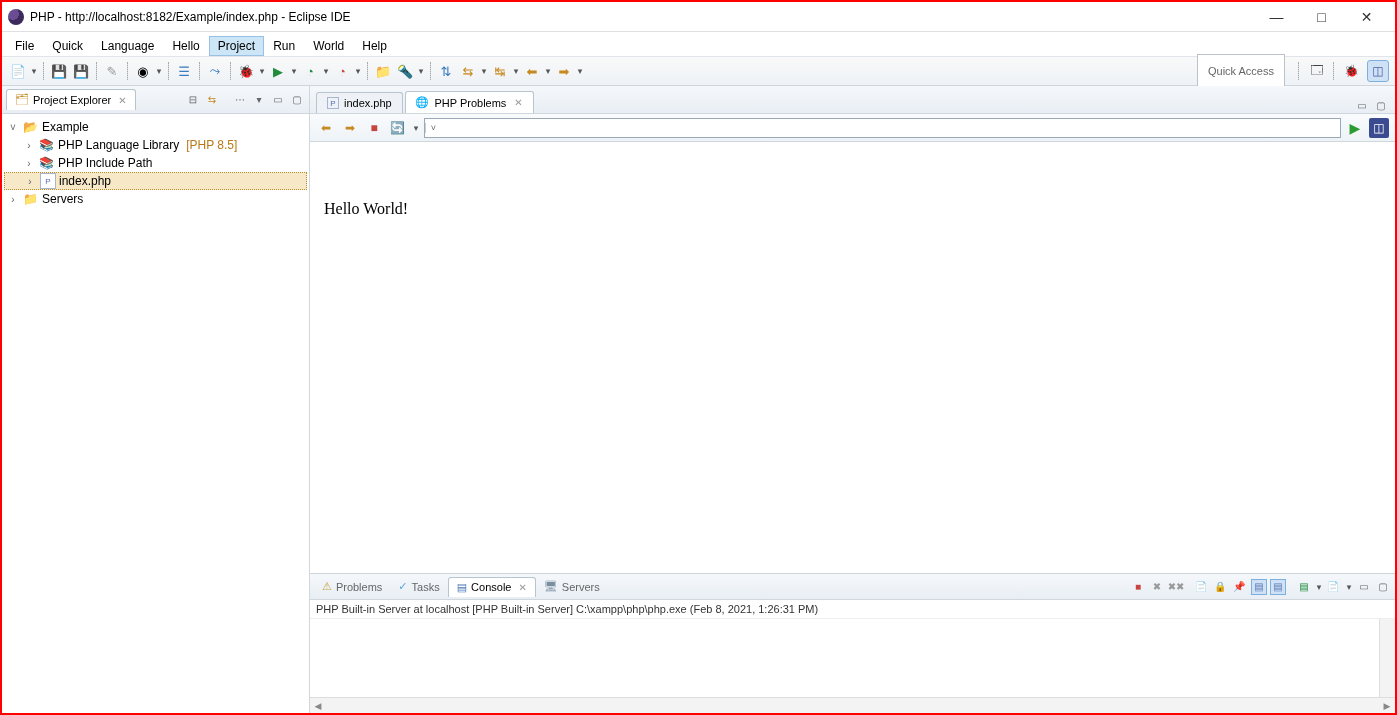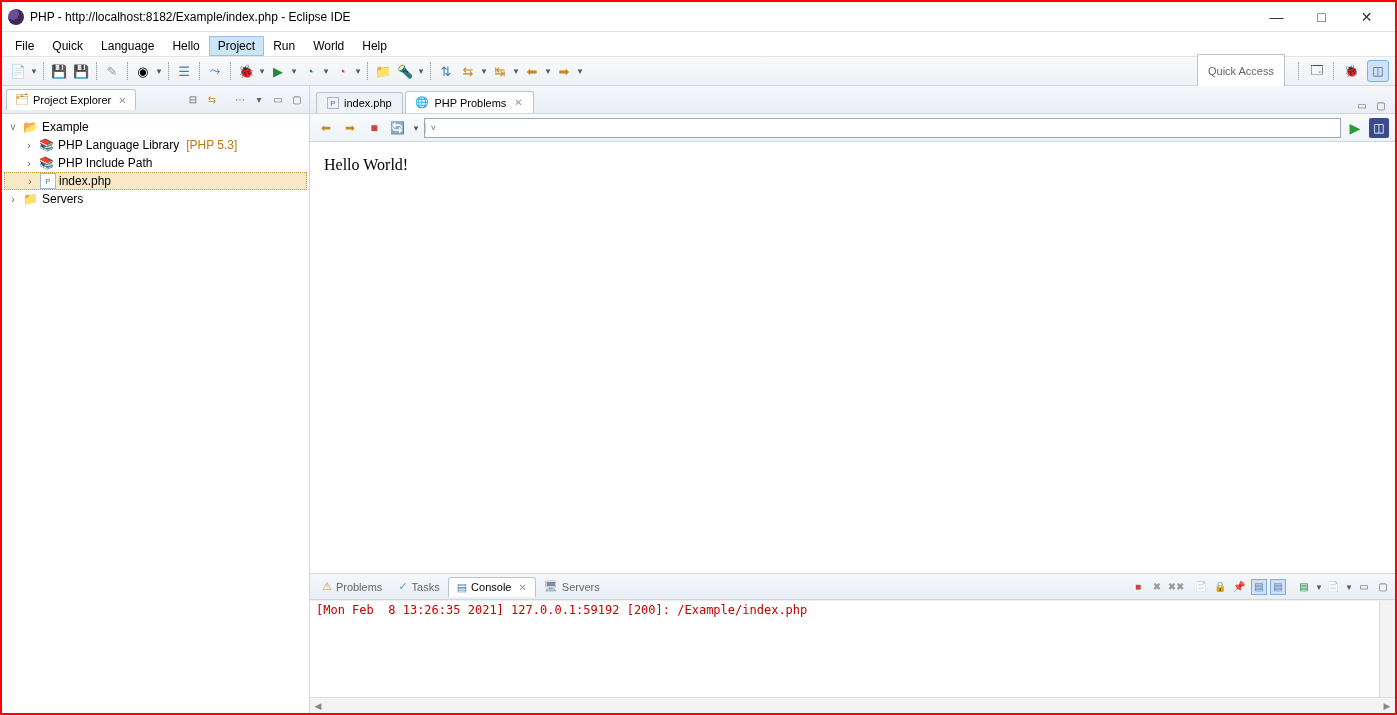--- a/index.html
+++ b/index.html
@@ -199,20 +199,21 @@
     .url-combo .drop { width:16px;text-align:center;color:#666;font-size:9px; border-left:1px solid #ccc; }
     .go-btn { color:#2b9c33; font-size:14px; }
 
     .browser-content {
       flex:1;
       padding:14px 14px;
       font-family: "Times New Roman", serif;
       font-size:16px;
       overflow:auto;
       background:#fff;
+      margin-top:44px;
     }
 
     .bottom-pane {
       height:140px;
       display:flex;
       flex-direction:column;
       border-top:1px solid #cfd6dc;
       min-height:0;
     }
     .bottom-tabbar {
@@ -351,21 +352,21 @@
     <div class="tree">
       <div class="tree-row">
         <span class="tw">˅</span>
         <span class="ic" style="color:#c78a1f">📂</span>
         <span>Example</span>
       </div>
       <div class="tree-row indent1">
         <span class="tw">›</span>
         <span class="ic" style="color:#b95c1e">📚</span>
         <span>PHP Language Library</span>
-        <span class="php-badge" style="margin-left:4px;">[PHP 5.3]</span>
+        <span class="php-badge" style="margin-left:4px;">[PHP 8.5]</span>
       </div>
       <div class="tree-row indent1">
         <span class="tw">›</span>
         <span class="ic" style="color:#b95c1e">📚</span>
         <span>PHP Include Path</span>
       </div>
       <div class="tree-row indent1 selected">
         <span class="tw">›</span>
         <span class="ic" style="color:#5a6fb5;background:#fff;border:1px solid #a7b5d0;font-size:8px;">P</span>
         <span>index.php</span>
@@ -443,23 +444,23 @@
           <span class="small-btn" style="background:#cfe2f5;border:1px solid #7bb0e0;color:#5b7ab5">▤</span>
           <span style="width:4px"></span>
           <span class="small-btn" style="color:#1e8c3a">▤</span>
             <span class="tb-drop">▾</span>
           <span class="small-btn" style="color:#c78a1f">📄</span>
             <span class="tb-drop">▾</span>
           <span class="small-btn">▭</span>
           <span class="small-btn">▢</span>
         </div>
       </div>
+      <div class="console-header">PHP Built-in Server at localhost [PHP Built-in Server] C:\xampp\php\php.exe (Feb 8, 2021, 1:26:31 PM)</div>
       <div class="console-body" id="console-body">
 
-          <div class="line">[Mon Feb  8 13:26:35 2021] 127.0.0.1:59192 [200]: /Example/index.php</div>
           <div class="scrollbar-vert"></div>
         </div>
       <div class="scrollbar-horiz">
         <div class="arrow">◀</div>
         <div class="track"></div>
         <div class="arrow">▶</div>
       </div>
     </div>
   </div>
 </div>

